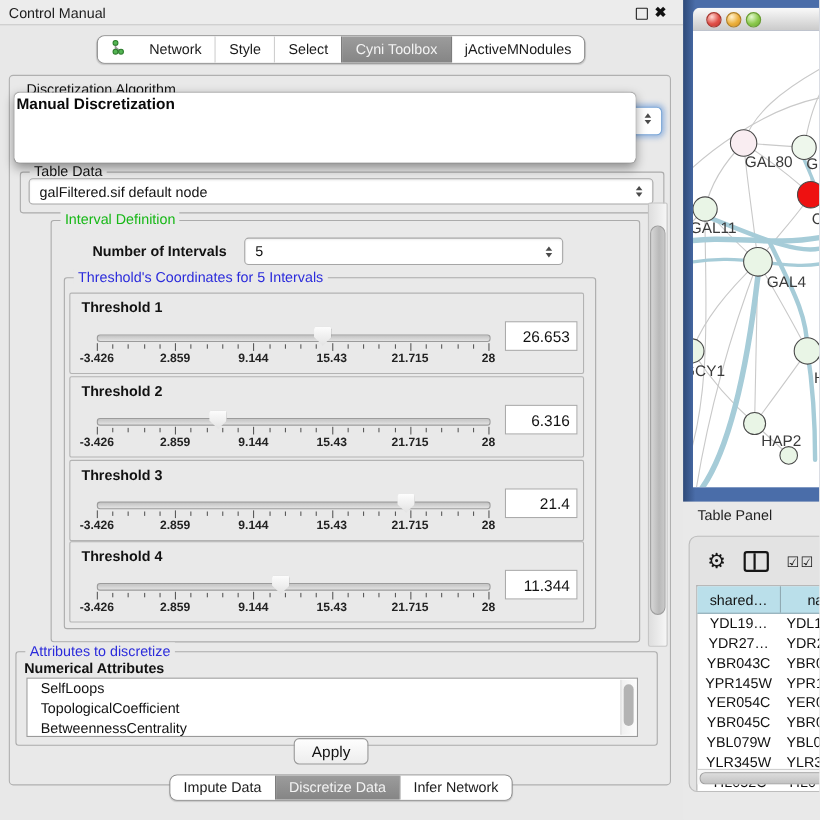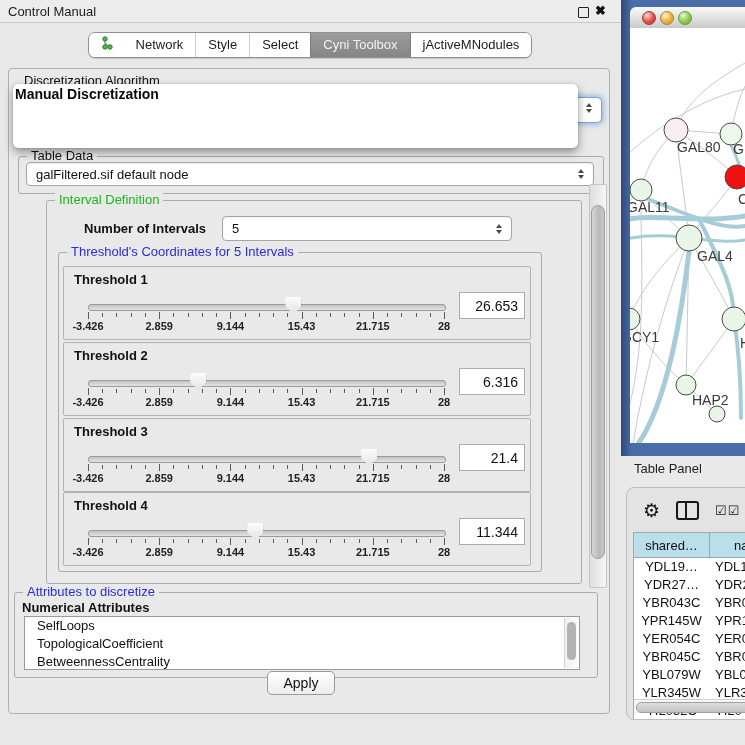--- a/index.html
+++ b/index.html
@@ -191,20 +191,33 @@
       <div class="attr-item">TopologicalCoefficient</div>
       <div class="attr-item">BetweennessCentrality</div>
     </div>
 
   <div class="abs apply-btn">Apply</div>
 
   <div class="abs vscroll">
     <div class="vthumb"></div>
   </div>
 
+  <div class="abs tabrow" style="top:704px;">
+    <div class="tabgroup" id="bottom-tabs">
+        <div class="tab">
+          <span>Impute Data</span>
+        </div>
+        <div class="tab sel">
+          <span>Discretize Data</span>
+        </div>
+        <div class="tab">
+          <span>Infer Network</span>
+        </div>
+      </div>
+  </div>
 
   <div class="abs rightbg"></div>
   <div class="abs net-frame"></div>
   <div class="abs net-titlebar">
     <div class="light red"></div>
     <div class="light yellow"></div>
     <div class="light green"></div>
   </div>
   <div class="abs net-canvas">
     <svg id="netsvg" width="115" height="415" viewBox="0 0 115 415">

